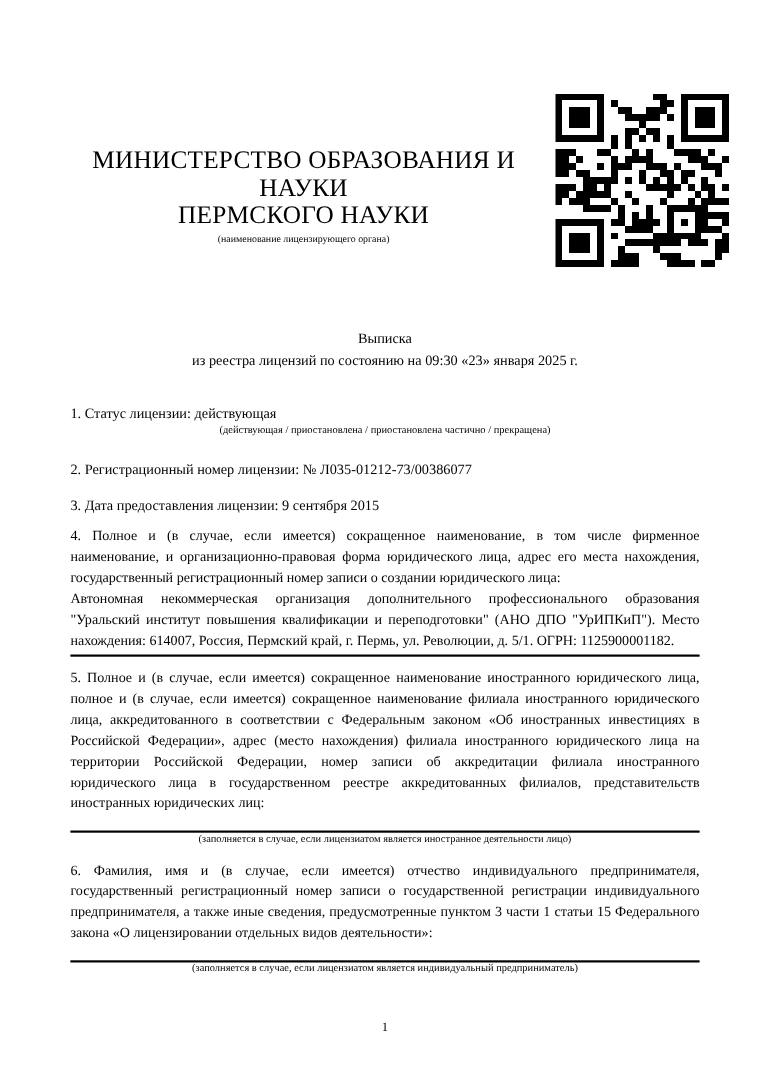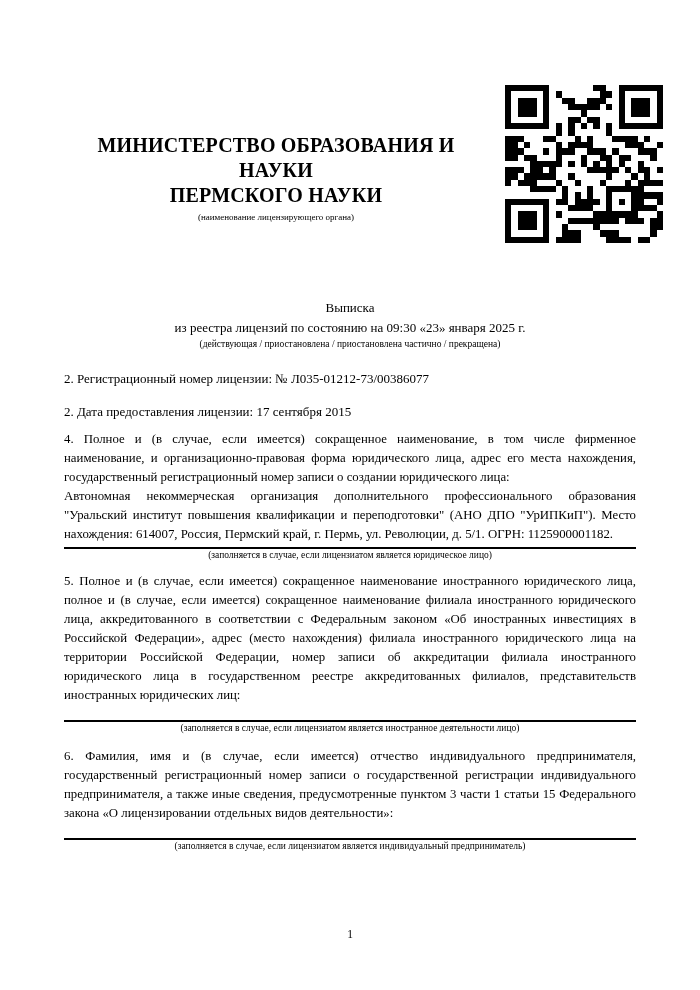--- a/index.html
+++ b/index.html
@@ -14,21 +14,21 @@
     width:700px; height:990px;
     background:#fff;
     overflow:hidden;
   }
   
   .header-row { position:relative; height:262px; }
   .ministry {
     position:absolute; left:65px; top:133px; width:422px;
     text-align:center;
   }
-  .ministry-name { font-size:20px; font-weight:bold; line-height:25px; letter-spacing:0.2px; }
+  .ministry-name { font-size:23px; font-weight:normal; line-height:25px; letter-spacing:0.2px; }
   .ministry-note { font-size:9px; margin-top:4px; }
   .qr { position:absolute; top:85px; right:37px; width:158px; height:158px; }
   
   .content { margin:0 63px 0 64px; width:572px; }
   .title-block { text-align:center; margin-top:36px; font-size:13px; line-height:20px; }
   .item { font-size:13px; line-height:20px; }
   .item-status  { margin-top:28px; }
   .item-reg     { margin-top:18px; }
   .item-date    { margin-top:13px; }
   .item-inn     { margin-top:22px; }
@@ -377,31 +377,31 @@
       </svg>
   </div>
 
   <div class="content">
 
     <div class="title-block">
       <div>Выписка</div>
       <div>из реестра лицензий по состоянию на 09:30 «23» января 2025 г.</div>
     </div>
 
+    <div class="item item-status">1. Статус лицензии: действующая</div>
     <div class="inline-note">(действующая / приостановлена / приостановлена частично / прекращена)</div>
 
     <div class="item item-reg">2. Регистрационный номер лицензии: № Л035-01212-73/00386077</div>
 
-    <div class="item item-date">2. Дата предоставления лицензии: 17 сентября 2015</div>
+    <div class="item item-date">3. Дата предоставления лицензии: 9 сентября 2015</div>
 
     <div class="para-block-4">
       <div class="para">4. Полное и (в случае, если имеется) сокращенное наименование, в том числе фирменное наименование, и организационно-правовая форма юридического лица, адрес его места нахождения, государственный регистрационный номер записи о создании юридического лица:</div>
       <div class="para">Автономная некоммерческая организация дополнительного профессионального образования "Уральский институт повышения квалификации и переподготовки" (АНО ДПО "УрИПКиП"). Место нахождения: 614007, Россия, Пермский край, г. Пермь, ул. Революции, д. 5/1. ОГРН: 1125900001182.</div>
       <hr class="rule rule-tight">
-      <div class="inline-note">(заполняется в случае, если лицензиатом является юридическое лицо)</div>
     </div>
 
     <div class="para-block-5">
       <div class="para">5. Полное и (в случае, если имеется) сокращенное наименование иностранного юридического лица, полное и (в случае, если имеется) сокращенное наименование филиала иностранного юридического лица, аккредитованного в соответствии с Федеральным законом «Об иностранных инвестициях в Российской Федерации», адрес (место нахождения) филиала иностранного юридического лица на территории Российской Федерации, номер записи об аккредитации филиала иностранного юридического лица в государственном реестре аккредитованных филиалов, представительств иностранных юридических лиц:</div>
       <hr class="rule rule-blank">
       <div class="inline-note">(заполняется в случае, если лицензиатом является иностранное деятельности лицо)</div>
     </div>
 
     <div class="para-block-6">
       <div class="para">6. Фамилия, имя и (в случае, если имеется) отчество индивидуального предпринимателя, государственный регистрационный номер записи о государственной регистрации индивидуального предпринимателя, а также иные сведения, предусмотренные пунктом 3 части 1 статьи 15 Федерального закона «О лицензировании отдельных видов деятельности»:</div>

